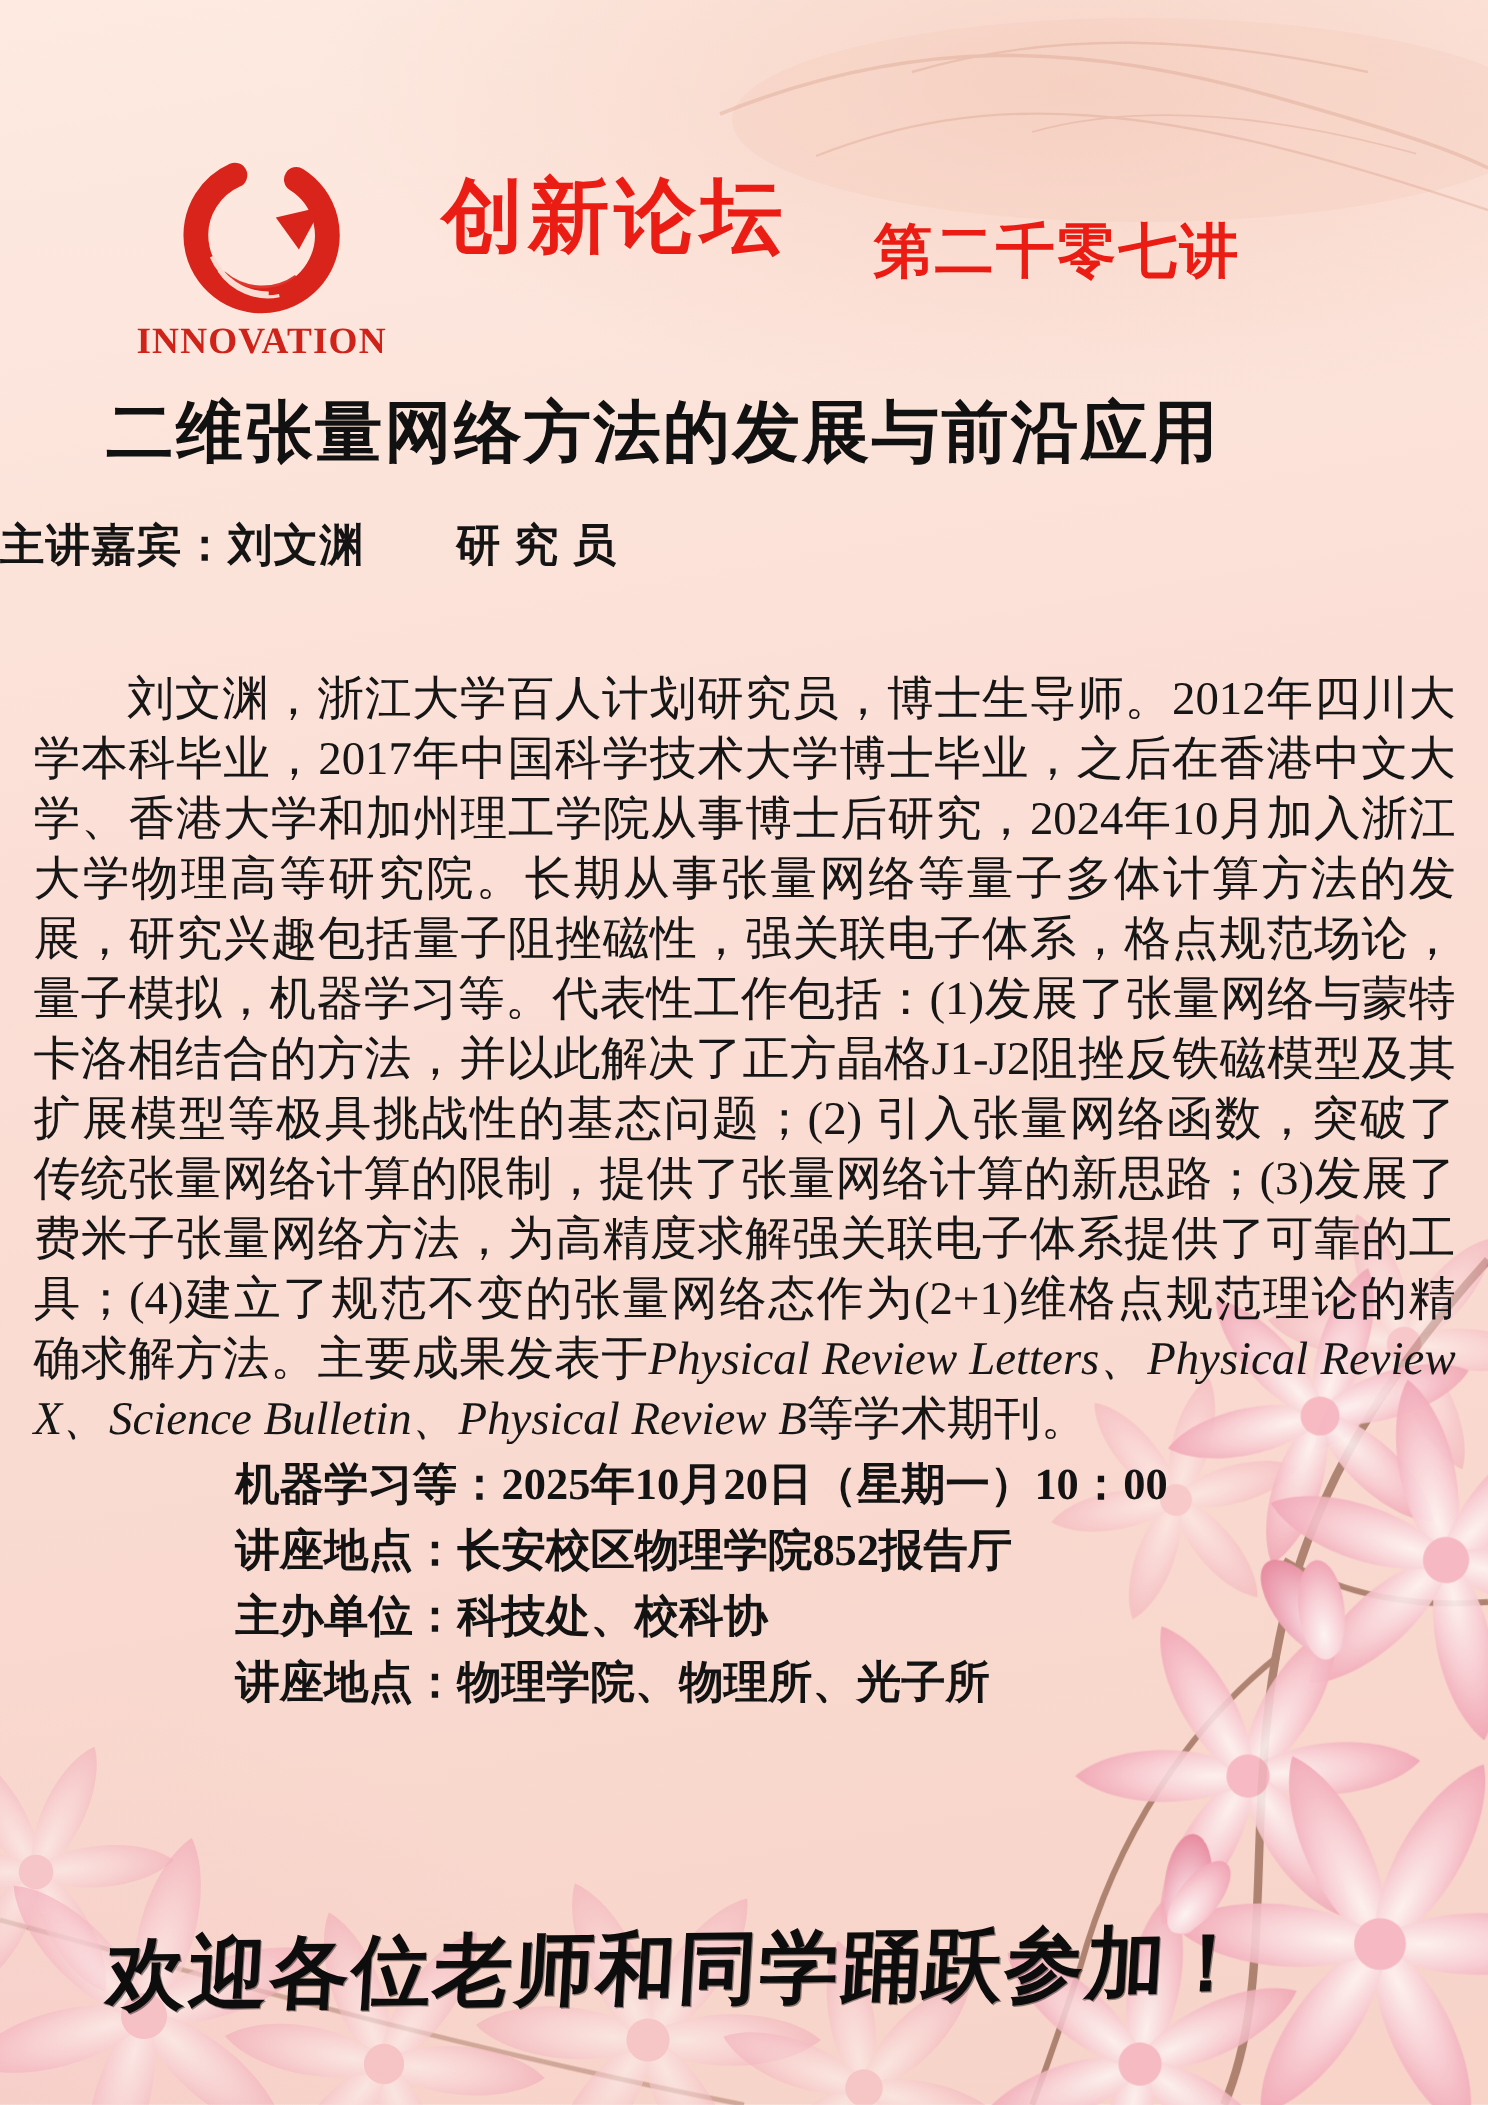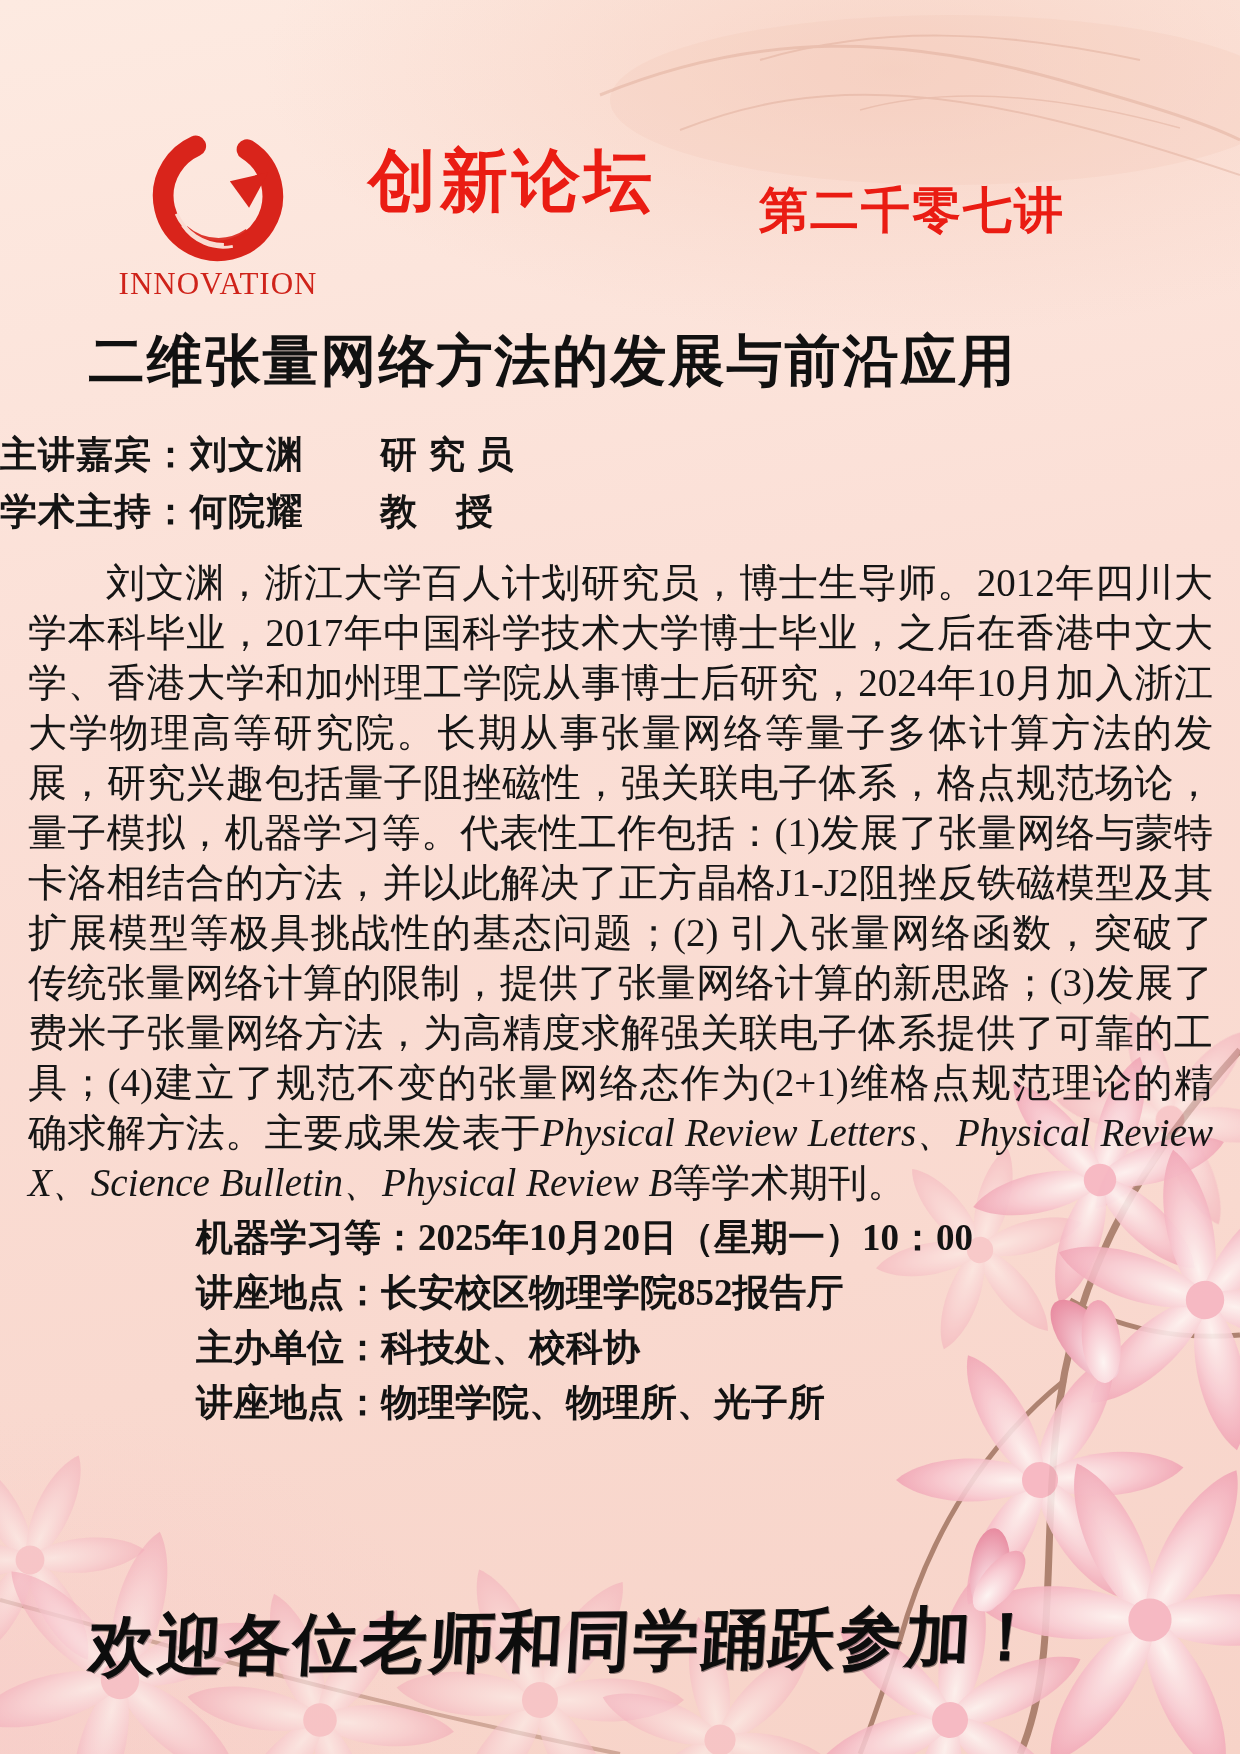--- a/index.html
+++ b/index.html
@@ -12,33 +12,32 @@
     font-family:"Liberation Serif","DejaVu Serif",serif;
     color:#1c1c1c;
   }
   .bg-art { position:absolute; left:0; top:0; z-index:0; }
   .content { position:absolute; left:0; top:0; width:100%; height:100%; z-index:1; }
 
   .logo-block { position:absolute; left:112px; top:122px; width:212px; text-align:center; }
   .logo-block svg { width:158px; height:148px; display:block; margin:0 auto; }
   .logo-label {
     font-size:31px; color:#cf231a; letter-spacing:1px; margin-top:-4px;
-    font-family:"Liberation Serif",serif; font-weight:normal;
+    font-family:"Liberation Serif",serif; font-weight:bold;
   }
 
   .forum-title {
     position:absolute; left:368px; top:146px; font-size:68px; font-weight:bold;
     color:#ea1c13; font-family:"Liberation Sans","DejaVu Sans",sans-serif; letter-spacing:4px;
     line-height:1;
   }
   .session-number {
     position:absolute; left:728px; top:186px; font-size:49px; font-weight:bold;
     color:#ea1c13; font-family:"Liberation Sans","DejaVu Sans",sans-serif; letter-spacing:2px;
     line-height:1;
-    margin-left:31px;
   }
 
   .main-title {
     position:absolute; left:0; top:328px; width:1105px; text-align:center;
     font-size:56px; font-weight:bold; color:#111; letter-spacing:2px; line-height:1.2;
   }
   .guest-line, .host-line {
     position:absolute; left:0; width:1135px; text-align:left;
     font-size:37px; font-weight:bold; color:#141414; letter-spacing:1px;
   }
@@ -145,21 +144,20 @@
     </svg>
     <div class="logo-label">INNOVATION</div>
   </div>
 
   <div class="forum-title">创新论坛</div>
   <div class="session-number">第二千零七讲</div>
 
   <div class="main-title">二维张量网络方法的发展与前沿应用</div>
 
   <div class="guest-line">主讲嘉宾：刘文渊　　研 究 员</div>
-  <div class="host-line">学术主持：何院耀　　教　授</div>
 
   <p class="bio"><span>刘文渊，浙江大学百人计划研究员，博士生导师。2012年四川大学本科毕业，2017年中国科学技术大学博士毕业，之后在香港中文大学、香港大学和加州理工学院从事博士后研究，2024年10月加入浙江大学物理高等研究院。长期从事张量网络等量子多体计算方法的发展，研究兴趣包括量子阻挫磁性，强关联电子体系，格点规范场论，量子模拟，机器学习等。代表性工作包括：(1)发展了张量网络与蒙特卡洛相结合的方法，并以此解决了正方晶格J1-J2阻挫反铁磁模型及其扩展模型等极具挑战性的基态问题；(2) 引入张量网络函数，突破了传统张量网络计算的限制，提供了张量网络计算的新思路；(3)发展了费米子张量网络方法，为高精度求解强关联电子体系提供了可靠的工具；(4)建立了规范不变的张量网络态作为(2+1)维格点规范理论的精确求解方法。主要成果发表于</span><span class="journals">Physical Review Letters、Physical Review X、Science Bulletin、Physical Review B</span><span>等学术期刊。</span></p>
 
   <div class="details">
     <div class="row"><span>机器学习等：</span><span>2025年10月20日（星期一）10：00</span></div>
     <div class="row"><span>讲座地点：</span><span>长安校区物理学院852报告厅</span></div>
     <div class="row"><span>主办单位：</span><span>科技处、校科协</span></div>
     <div class="row"><span>讲座地点：</span><span>物理学院、物理所、光子所</span></div>
   </div>
 

